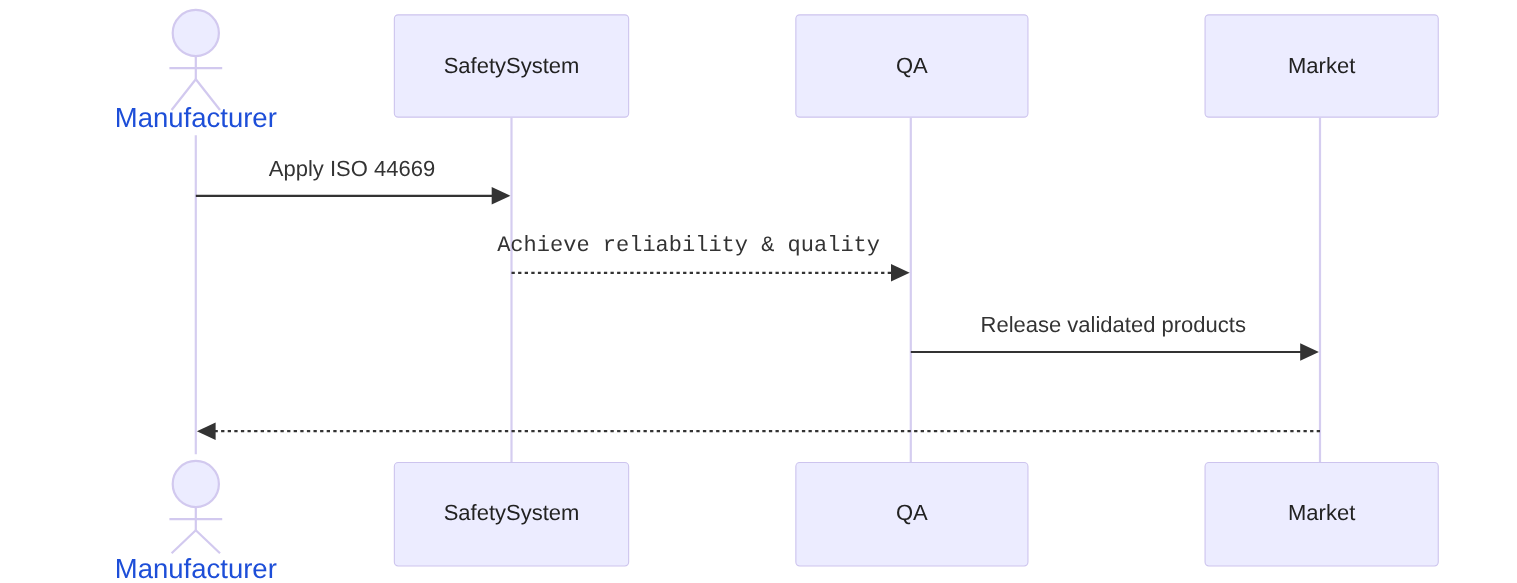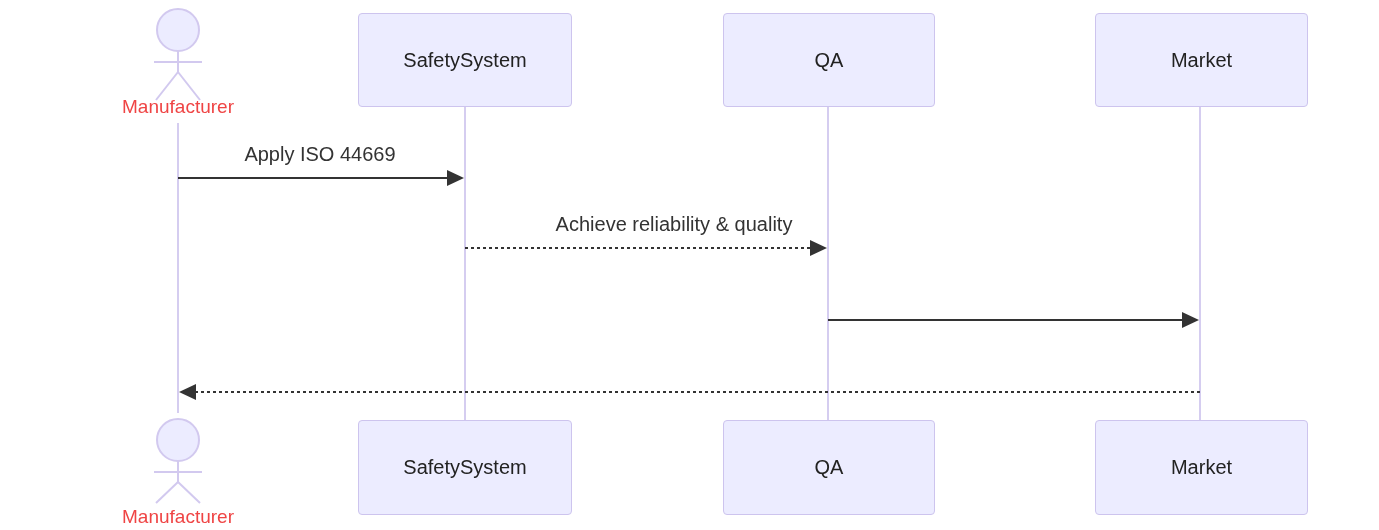--- a/index.html
+++ b/index.html
@@ -53,22 +53,22 @@
     align-items: center;
     justify-content: center;
     font-size: 20px;
     color: #222222;
     box-sizing: border-box;
   }
   .actor-label {
     position: absolute;
     width: 240px;
     text-align: center;
-    font-size: 19px;
-    color: #ef4444;
+    font-size: 25px;
+    color: #1d4ed8;
     line-height: 24px;
   }
   .msg-label {
     position: absolute;
     transform: translateX(-50%);
     white-space: nowrap;
     font-size: 20px;
     color: #333333;
     line-height: 24px;
   }
@@ -139,15 +139,16 @@
     <span>QA</span>
   </div>
   <div class="participant-box" style="left:1095px; top:420px; width:213px; height:95px;">
     <span>Market</span>
   </div>
 
   <div class="actor-label" style="left:58px; top:95px;">Manufacturer</div>
   <div class="actor-label" style="left:58px; top:505px;">Manufacturer</div>
 
   <div class="msg-label" style="left:320px; top:142px;">Apply ISO 44669</div>
-  <div class="msg-label" style="left:674px; top:212px;">Achieve reliability &amp; quality</div>
+  <div class="msg-label" style="left:626px; top:212px;font-family:Liberation Mono, monospace;">Achieve reliability &amp; quality</div>
+  <div class="msg-label" style="left:1012px; top:284px;">Release validated products</div>
 
 </div>
 
 </body></html>

